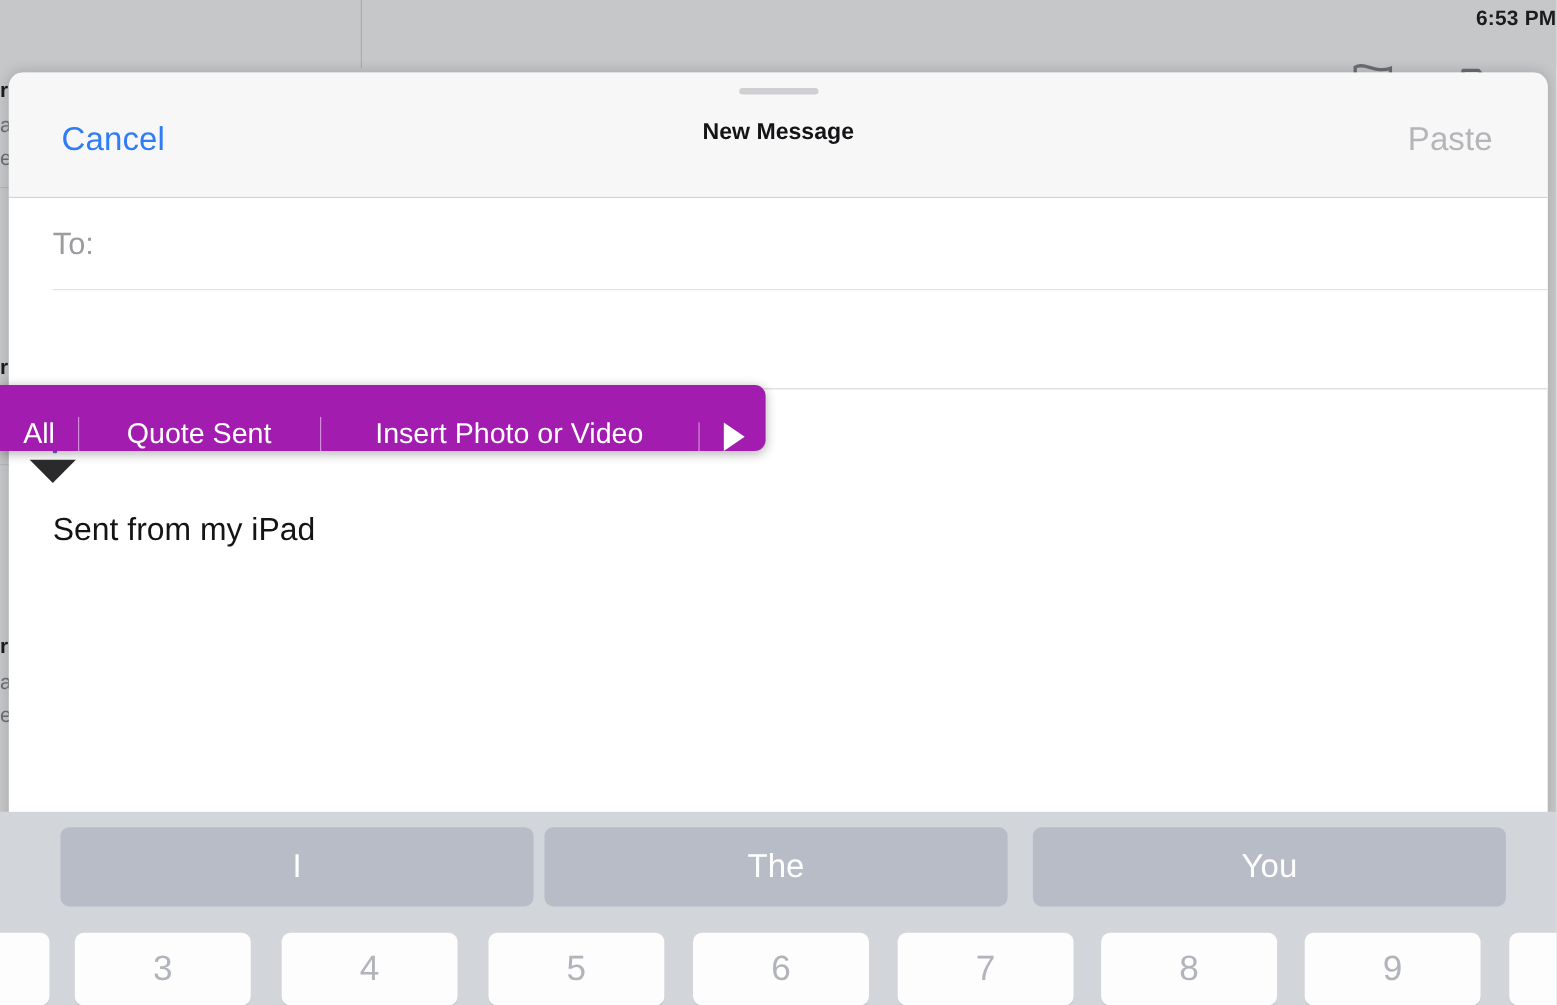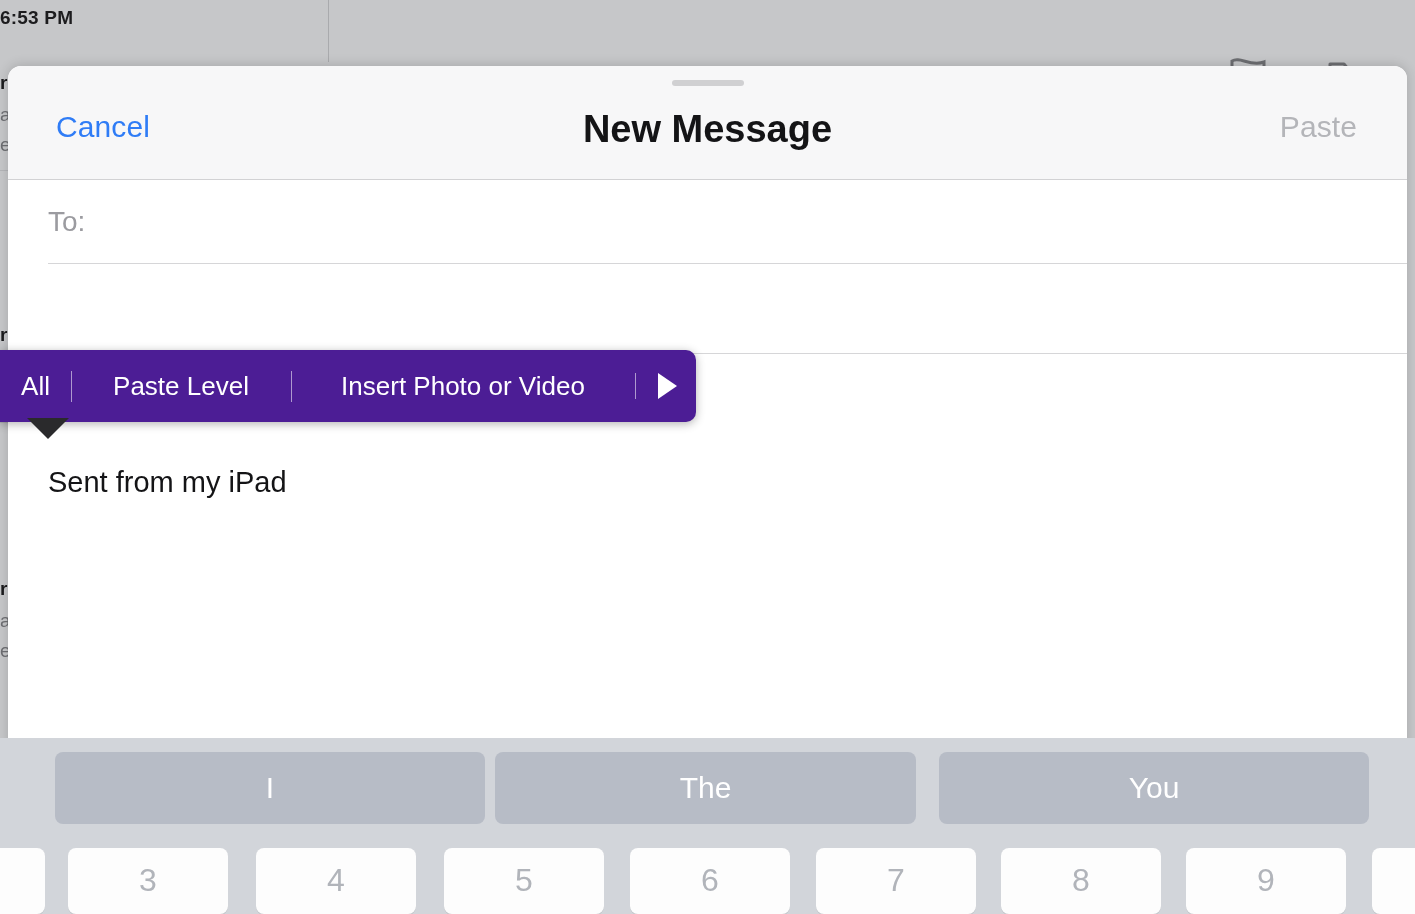--- a/index.html
+++ b/index.html
@@ -17,21 +17,21 @@
   .bg-statusbar {
     position:absolute; left:0; top:0; width:1415px; height:62px;
     background:#c6c7c9;
   }
   .bg-sidebar-divider {
     position:absolute; left:328px; top:0; width:1px; height:62px;
     background:#a9aaad;
   }
   .bg-clock {
     position:absolute; left:0; top:7px; width:1415px;
-    text-align:left; font-size:19px; font-weight:bold; color:#1c1c1e;
+    text-align:right; font-size:19px; font-weight:bold; color:#1c1c1e;
     letter-spacing:0.2px;
   }
 
   
   .bg-toolbar-icon { position:absolute; top:58px; }
   .flag-icon  { left:1228px; }
   .folder-icon{ left:1328px; }
 
   
   .bg-list-strip {
@@ -66,21 +66,21 @@
     width:72px; height:6px; border-radius:3px; background:#d0d0d2;
   }
   .hdr-cancel {
     position:absolute; left:48px; top:44px;
     font-size:30px; color:#2f7cf6; letter-spacing:0.1px;
     background:none; border:none; cursor:pointer;
     font-family:inherit;
   }
   .hdr-title {
     position:absolute; left:0; right:0; top:42px;
-    text-align:center; font-size:38px; font-weight:bold; color:#141416;
+    text-align:center; font-size:21px; font-weight:bold; color:#141416;
   }
   .hdr-send {
     position:absolute; right:50px; top:44px;
     font-size:30px; color:#b4b5b9; letter-spacing:0.1px;
     background:none; border:none; cursor:default;
     font-family:inherit;
   }
 
   .field-row {
     position:relative; height:84px; background:#ffffff;
@@ -108,23 +108,23 @@
     position:absolute; left:40px; top:16px; width:4px; height:42px;
     background:#4f6ed4; border-radius:1px;
   }
   .signature {
     position:absolute; left:40px; top:112px;
     font-size:29px; color:#141416;
   }
 
   
   #edit-menu {
-    position:absolute; left:0px; top:350px; height:72px;
-    display:flex; align-items:center;
-    background:#4c1d95;
+    position:absolute; left:0px; top:350px; height:60px;
+    display:flex; align-items:flex-end;
+    background:#a21caf;
     border-radius:0 10px 10px 0;
     z-index:40;
     box-shadow:0 2px 10px rgba(0,0,0,0.3);
   }
   .menu-item {
     position:relative;
     display:flex; align-items:center; justify-content:center;
     color:#ffffff; font-size:26px; white-space:nowrap;
     padding:0 0; cursor:pointer; user-select:none;
   }
@@ -231,21 +231,21 @@
   </div>
 
   <div class="body-area">
     <div class="caret"></div>
     <div class="signature">Sent from my iPad</div>
   </div>
 </div>
 
 <div id="edit-menu">
   <div class="menu-item" style="width:71px">All</div>
-  <div class="menu-item" style="width:220px">Paste Level</div>
+  <div class="menu-item" style="width:220px">Quote Sent</div>
   <div class="menu-item" style="width:344px">Insert Photo or Video</div>
   <div class="menu-item" style="width:61px">
     <span class="menu-arrow-tri"></span>
   </div>
 </div>
 <div id="menu-pointer"></div>
 
 <div id="keyboard">
   <div class="suggestion-bar">
     <div class="suggestion" style="left:55px;width:430px">I</div>

